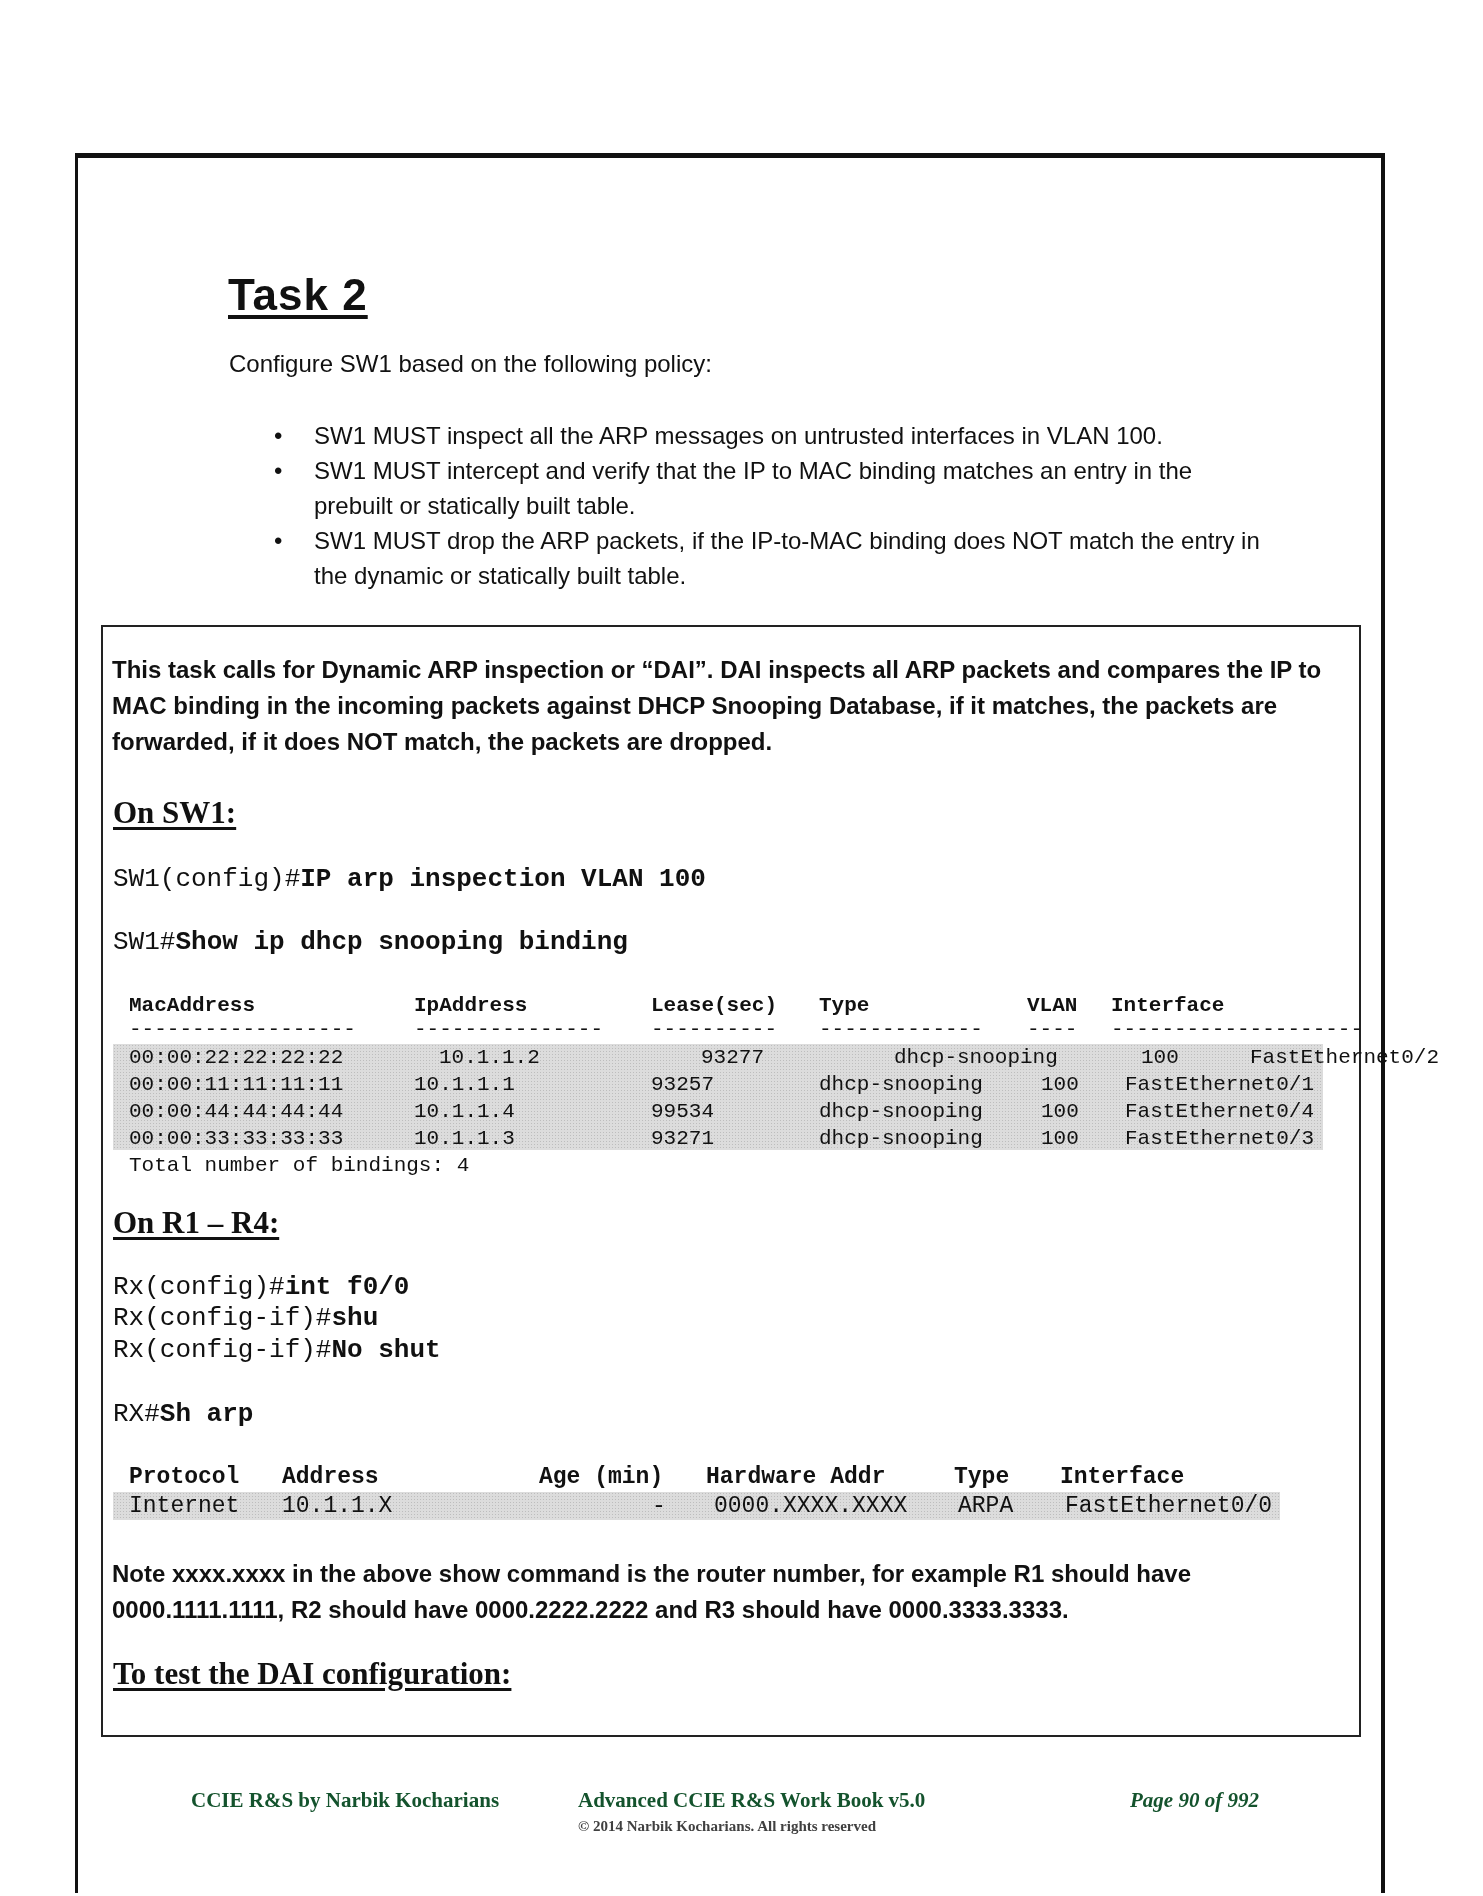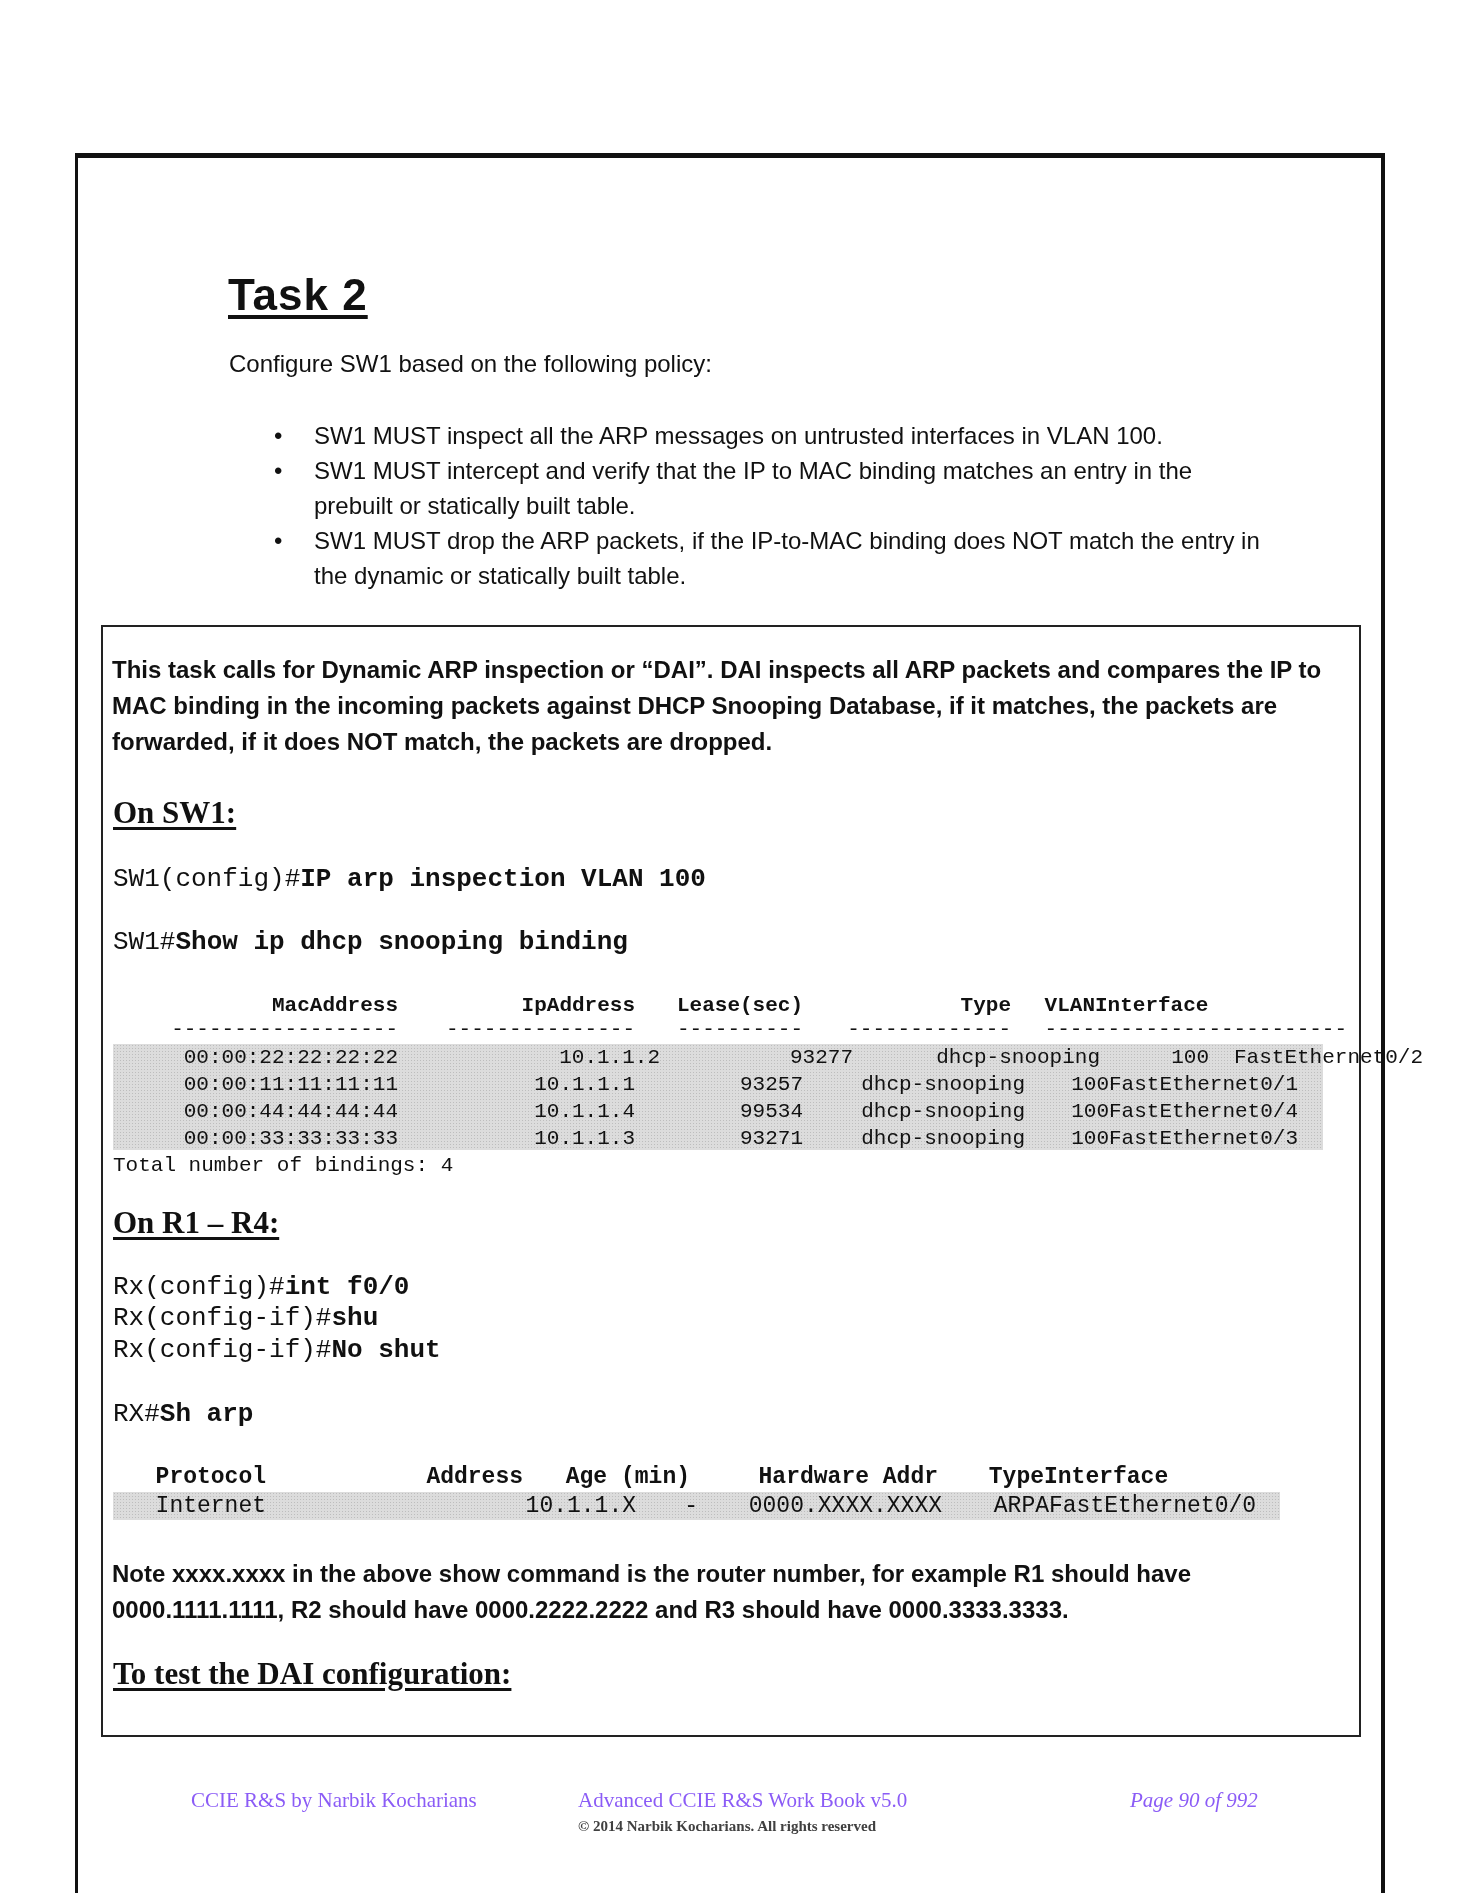--- a/index.html
+++ b/index.html
@@ -16,24 +16,24 @@
   .intro { left:229px; top:350px; font-size:24px; }
   .bullets { left:268px; top:418px; width:1000px; font-size:24px; line-height:35px; margin:0; padding:0; list-style:none; }
   .bullets li { position:relative; padding-left:46px; }
   .bullets li::before { content:"\2022"; position:absolute; left:6px; top:0; }
   .para { left:112px; top:652px; width:1240px; font-size:24px; font-weight:bold; line-height:36px; }
   .h2 { font-size:31px; font-weight:bold; text-decoration:underline; text-underline-offset:4px; }
   .cmd { font-size:26px; white-space:pre; }
   .cmd b { font-weight:bold; }
   .tbl { font-size:21px; white-space:pre; line-height:27px; }
   .shade { background:#dcdcdc; background-image:radial-gradient(#bdbdbd 0.8px, transparent 0.8px); background-size:3px 3px; }
-  .row { position:absolute; left:0; display:flex;text-align:right; }
+  .row { position:absolute; left:16px; display:flex; }
   .cell { display:inline-block; }
   .note { left:112px; top:1556px; width:1240px; font-size:24px; font-weight:bold; line-height:36px; }
-  .footer { font-size:21px; font-weight:normal; color:#8b5cf6; }
+  .footer { font-size:21px; font-weight:bold; color:#14532d; }
   .footer-small { font-size:15px; font-weight:bold; color:#404040; }
 </style>
 </head>
 <body>
 
 <div class="outer"></div>
 
 <div class="abs sans task-title">Task 2</div>
 <div class="abs sans intro">Configure SW1 based on the following policy:</div>
 <ul class="abs sans bullets">

